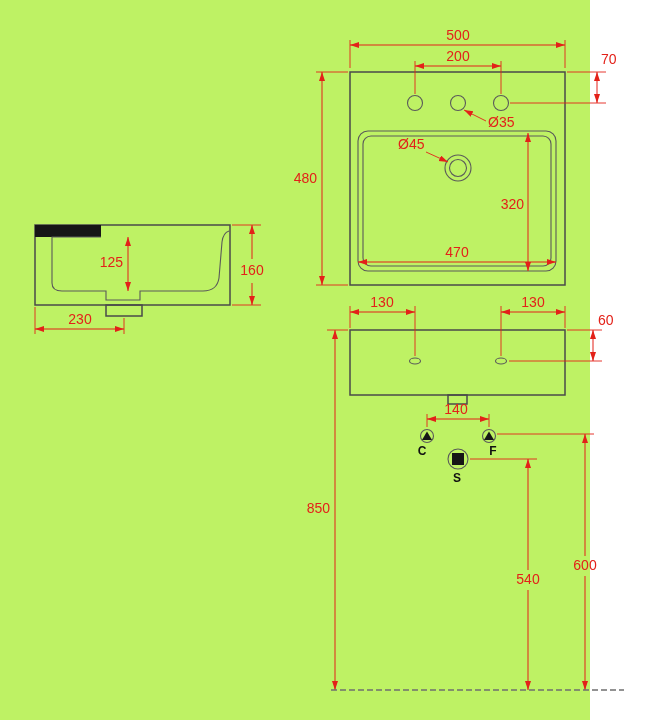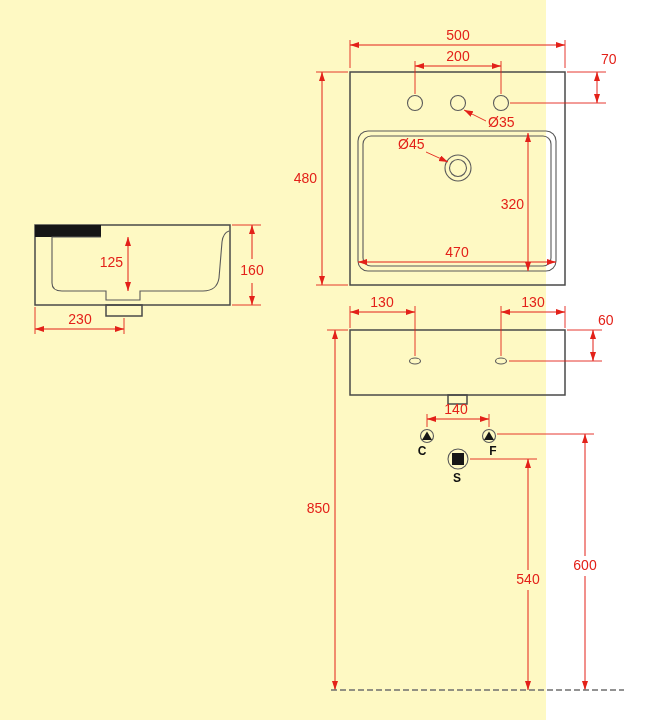--- a/index.html
+++ b/index.html
@@ -4,21 +4,21 @@
 <style>
   html, body {
     margin: 0;
     padding: 0;
     background: #ffffff;
     width: 654px;
     height: 720px;
     overflow: hidden;
     font-family: "Liberation Sans", sans-serif;
   }
-  .stage { position: relative; width: 546px; height: 720px; background:#fef9c3; }
+  .stage { position: relative; width: 590px; height: 720px; background:#bef264; }
   svg { display: block; }
   .o   { stroke: #4a4a4a; stroke-width: 1.5; fill: none; }
   .o2  { stroke: #5a5a5a; stroke-width: 1.1; fill: none; }
   .blk { fill: #161616; stroke: none; }
   .d   { stroke: #e32119; stroke-width: 1; fill: none; }
   .ext { stroke: #e32119; stroke-width: 0.9; fill: none; }
   .dt  { fill: #e32119; font: 14px "Liberation Sans", sans-serif; }
   .bt  { fill: #111111; font: bold 12px "Liberation Sans", sans-serif; }
   .floor { stroke: #6f6f6f; stroke-width: 1.6; stroke-dasharray: 6 3; fill: none; }
 </style>

